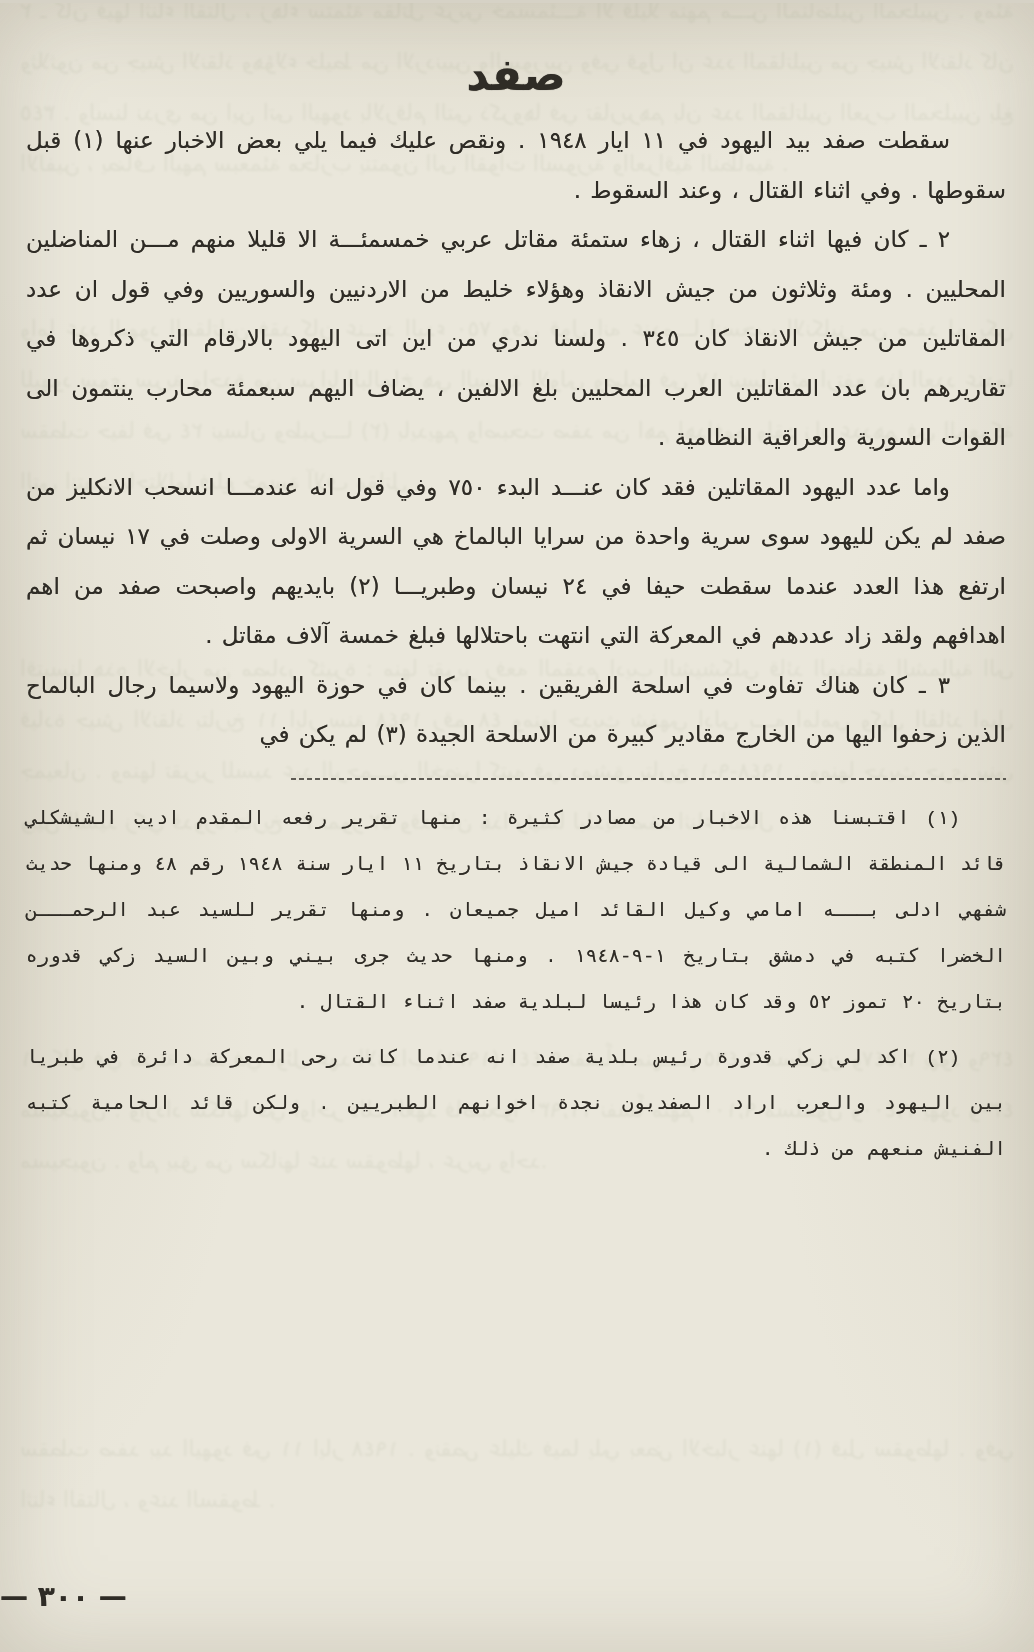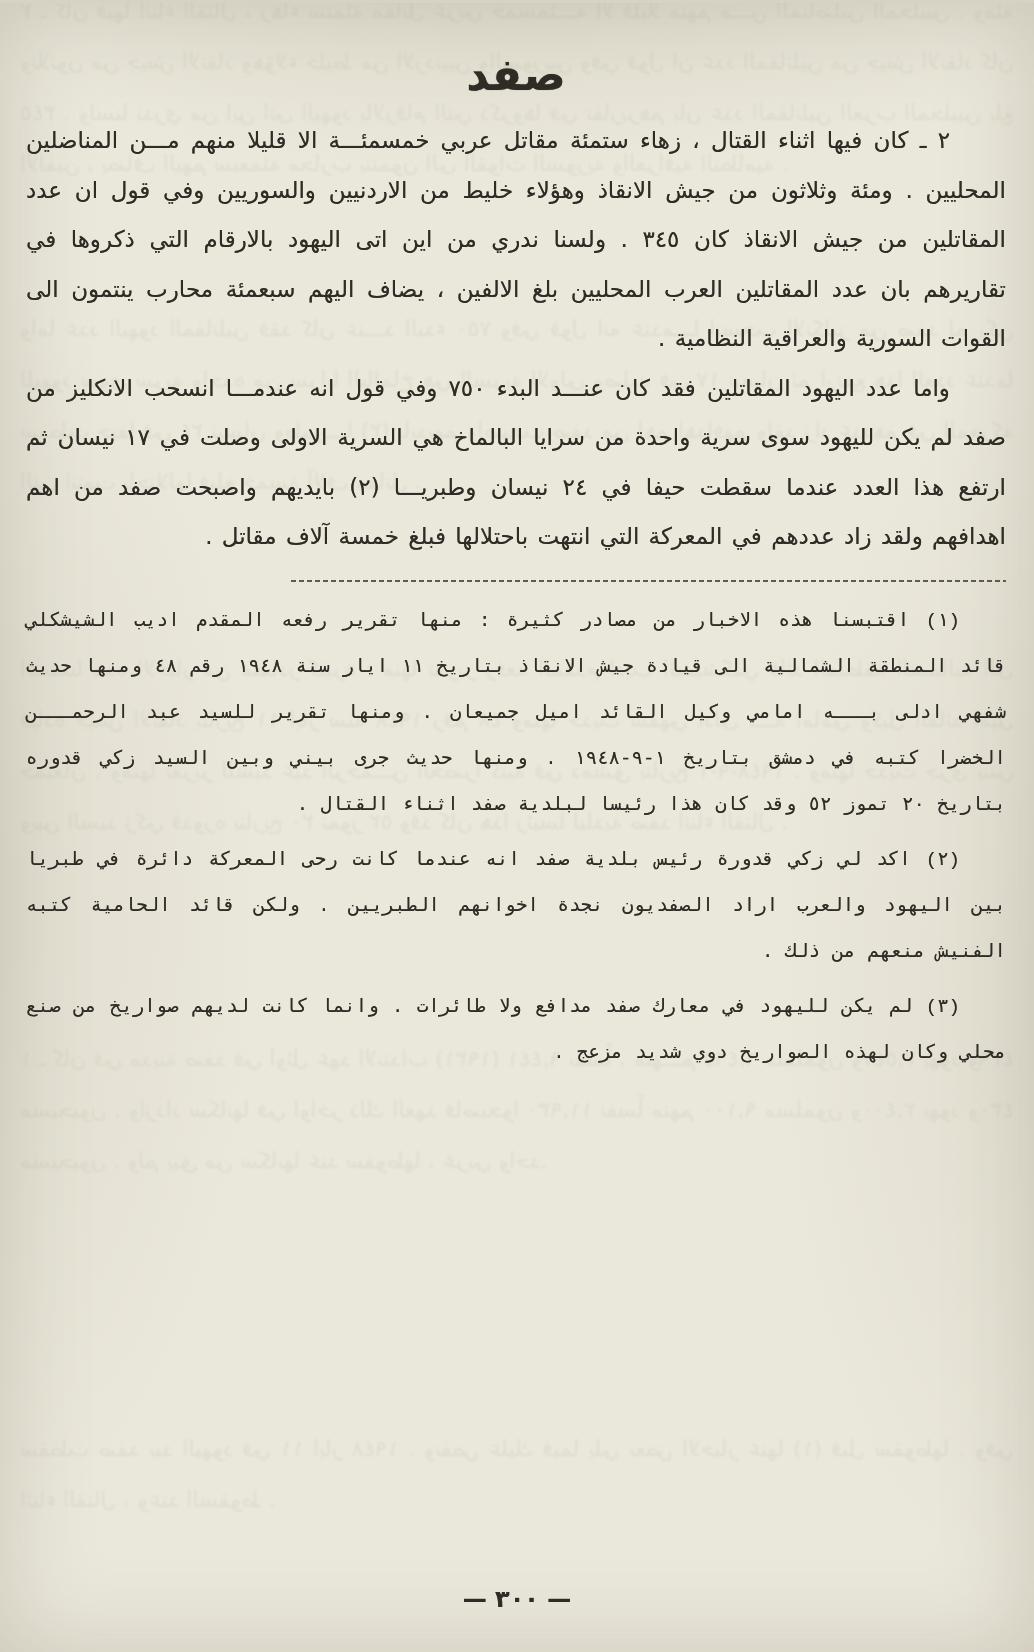--- a/index.html
+++ b/index.html
@@ -90,22 +90,22 @@
     text-shadow: 0 0 0.5px rgba(47,44,38,0.6);
     font-family: Liberation Mono, monospace;
   }
 
   .page-number {
     position: absolute;
     z-index: 1;
     bottom: 42px;
     left: 0;
     right: 0;
-    text-align: center;
-    font-size: 24px;
+    text-align: left;
+    font-size: 28px;
     font-weight: 700;
     letter-spacing: 3px;
     text-shadow: 0 0 0.6px rgba(47,44,38,0.65);
   }
 </style>
 </head>
 <body>
 
 <div class="page">
 
@@ -115,38 +115,36 @@
     <p class="g-c">اقتبسنا هذه الاخبار من مصادر كثيرة : منها تقرير رفعه المقدم اديب الشيشكلي قائد المنطقة الشمالية الى قيادة جيش الانقاذ بتاريخ ١١ ايار سنة ١٩٤٨ رقم ٤٨ ومنها حديث شفهي ادلى بـــه امامي وكيل القائد اميل جميعان . ومنها تقرير للسيد عبد الرحمـــن الخضرا كتبه في دمشق بتاريخ ١-٩-١٩٤٨ . ومنها حديث جرى بيني وبين السيد زكي قدوره بتاريخ ٢٠ تموز ٥٢ وقد كان هذا رئيسا لبلدية صفد اثناء القتال .</p>
     <p class="g-d">١ ـ كان في مدينة صفد في اوئل عهد الانتداب (١٩٣١) ٩,٤٤١ نفساً ، منهـــم ٦,٤٦٥ مسلمون و٢,٥٤٧ يهود و٤٢٩ مسيحيون . وازداد سكانها في اواخر ذلك العهد فاصبحوا ١١,٩٣٠ نفساً منهم ٩,١٠٠ مسلمون و٢,٤٠٠ يهود و٤٣٠ مسيحيون . ولم يبق من سكانها عند سقوطها ، عربي واحد.</p>
     <p class="g-e">سقطت صفد بيد اليهود في ١١ ايار ١٩٤٨ . ونقص عليك فيما يلي بعض الاخبار عنها (١) قبل سقوطها . وفي اثناء القتال ، وعند السقوط .</p>
   </div>
 
   <div class="content">
 
     <h1 class="title">صفد</h1>
 
     <div class="body-text">
+      <p>سقطت صفد بيد اليهود في ١١ ايار ١٩٤٨ . ونقص عليك فيما يلي بعض الاخبار عنها (١) قبل سقوطها . وفي اثناء القتال ، وعند السقوط .</p>
       <p>٢ ـ كان فيها اثناء القتال ، زهاء ستمئة مقاتل عربي خمسمئـــة الا قليلا منهم مـــن المناضلين المحليين . ومئة وثلاثون من جيش الانقاذ وهؤلاء خليط من الاردنيين والسوريين وفي قول ان عدد المقاتلين من جيش الانقاذ كان ٣٤٥ . ولسنا ندري من اين اتى اليهود بالارقام التي ذكروها في تقاريرهم بان عدد المقاتلين العرب المحليين بلغ الالفين ، يضاف اليهم سبعمئة محارب ينتمون الى القوات السورية والعراقية النظامية .</p>
       <p>واما عدد اليهود المقاتلين فقد كان عنـــد البدء ٧٥٠ وفي قول انه عندمـــا انسحب الانكليز من صفد لم يكن لليهود سوى سرية واحدة من سرايا البالماخ هي السرية الاولى وصلت في ١٧ نيسان ثم ارتفع هذا العدد عندما سقطت حيفا في ٢٤ نيسان وطبريـــا (٢) بايديهم واصبحت صفد من اهم اهدافهم ولقد زاد عددهم في المعركة التي انتهت باحتلالها فبلغ خمسة آلاف مقاتل .</p>
+      <p>٣ ـ كان هناك تفاوت في اسلحة الفريقين . بينما كان في حوزة اليهود ولاسيما رجال البالماح الذين زحفوا اليها من الخارج مقادير كبيرة من الاسلحة الجيدة (٣) لم يكن في</p>
     </div>
 
     <div class="footnote-separator"></div>
 
     <div class="footnotes">
       <p>
         <span>(١)</span>
         <span>اقتبسنا هذه الاخبار من مصادر كثيرة : منها تقرير رفعه المقدم اديب الشيشكلي قائد المنطقة الشمالية الى قيادة جيش الانقاذ بتاريخ ١١ ايار سنة ١٩٤٨ رقم ٤٨ ومنها حديث شفهي ادلى بـــه امامي وكيل القائد اميل جميعان . ومنها تقرير للسيد عبد الرحمـــن الخضرا كتبه في دمشق بتاريخ ١-٩-١٩٤٨ . ومنها حديث جرى بيني وبين السيد زكي قدوره بتاريخ ٢٠ تموز ٥٢ وقد كان هذا رئيسا لبلدية صفد اثناء القتال .</span>
       </p>
       <p>
         <span>(٢)</span>
         <span>اكد لي زكي قدورة رئيس بلدية صفد انه عندما كانت رحى المعركة دائرة في طبريا بين اليهود والعرب اراد الصفديون نجدة اخوانهم الطبريين . ولكن قائد الحامية كتبه الفنيش منعهم من ذلك .</span>
       </p>
-      <p>
-        <span>(٣)</span>
-        <span>لم يكن لليهود في معارك صفد مدافع ولا طائرات . وانما كانت لديهم صواريخ من صنع محلي وكان لهذه الصواريخ دوي شديد مزعج .</span>
-      </p>
     </div>
 
   </div>
 
   <div class="page-number">— ٣٠٠ —</div>
 
 </div>
 
 </body></html>

